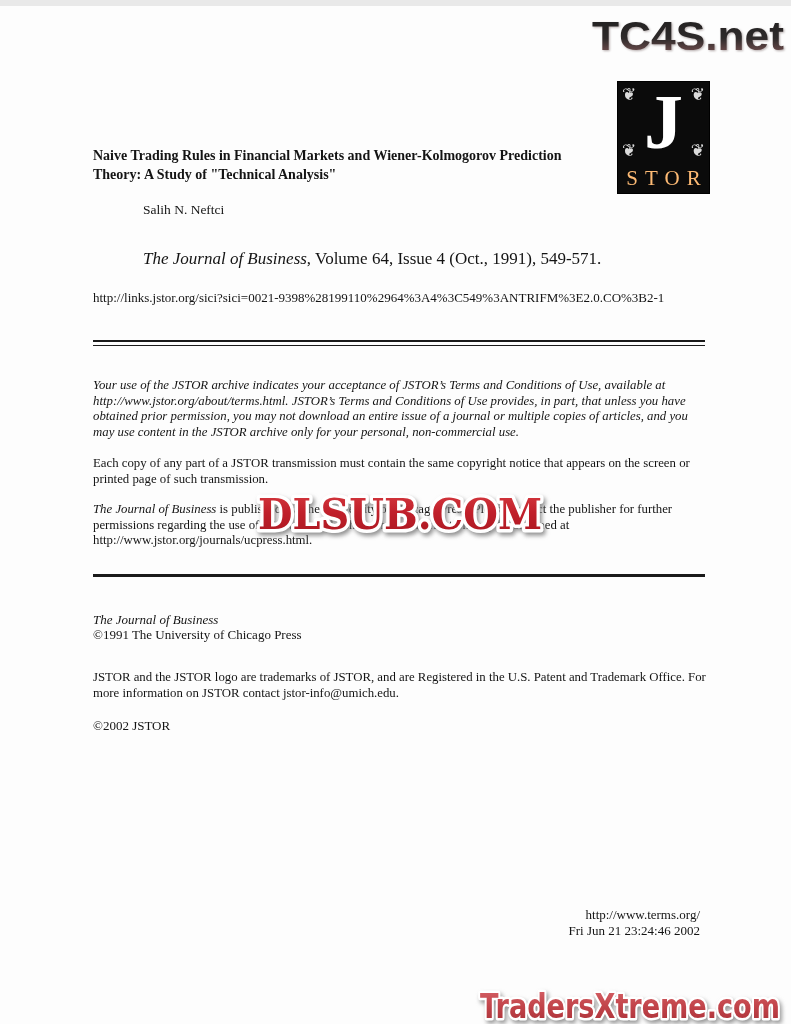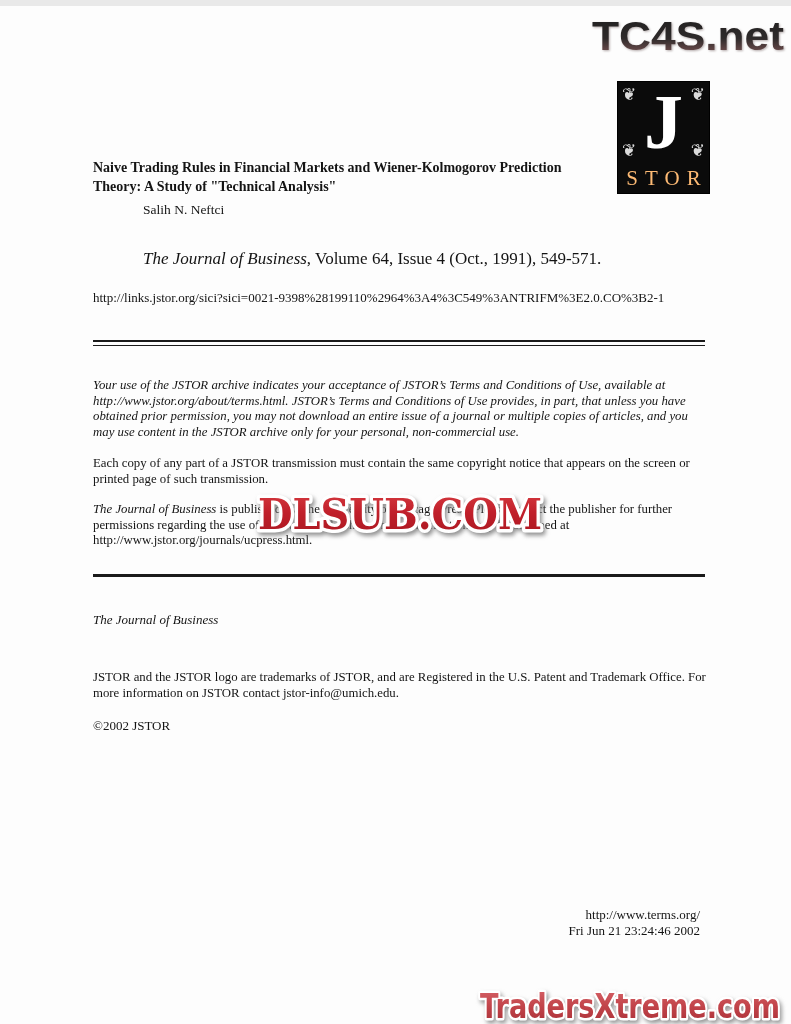--- a/index.html
+++ b/index.html
@@ -30,21 +30,21 @@
   .orn-tr{right:4px;top:4px;}
   .orn-bl{left:4px;top:60px;}
   .orn-br{right:4px;top:60px;}
   .jstor-stor{
     position:absolute;left:0;bottom:2px;width:100%;text-align:center;
     color:#fdba74;font-family:"Liberation Serif", serif;font-size:21px;
     letter-spacing:7px;text-indent:7px;
   }
   
   .title{
-    left:93px;top:152px;width:480px;
+    left:93px;top:140px;width:480px;
     font-size:14px;font-weight:bold;line-height:19px;
   }
   .author{left:143px;top:196px;font-size:13.5px;}
   .journal-line{left:143px;top:243px;font-size:17px;}
   .stable{left:93px;top:284px;width:620px;font-size:13px;line-height:16px;}
   
   .rule1{left:93px;top:334px;width:612px;height:3px;
     border-top:2px solid #1a1a1a;border-bottom:1px solid #1a1a1a;}
   .rule2{left:93px;top:568px;width:612px;height:3px;background:#1a1a1a;}
   
@@ -114,20 +114,21 @@
         <stop offset="45%" stop-color="#c1202b"></stop>
         <stop offset="100%" stop-color="#a81720"></stop>
       </linearGradient>
     </defs>
     <text x="150" y="41" text-anchor="middle" textLength="284" lengthAdjust="spacingAndGlyphs" font-family="DejaVu Serif, serif" font-size="42" fill="url(#dlgrad)" stroke="#ffffff" stroke-width="7" paint-order="stroke" stroke-linejoin="round">DLSUB.COM</text>
   </svg>
 
   <div class="abs rule2"></div>
 
   <div class="abs f-journal">The Journal of Business</div>
+  <div class="abs f-c1991">©1991 The University of Chicago Press</div>
   <div class="abs para f-trademark">JSTOR and the JSTOR logo are trademarks of JSTOR, and are Registered in the U.S. Patent and Trademark Office. For more information on JSTOR contact jstor-info@umich.edu.</div>
   <div class="abs f-c2002">©2002 JSTOR</div>
 
   <div class="abs f-url">
     <div>http://www.terms.org/</div>
     <div>Fri Jun 21 23:24:46 2002</div>
   </div>
 
   <svg class="traders-svg" width="321" height="49" viewBox="0 0 321 49">
     <defs>

